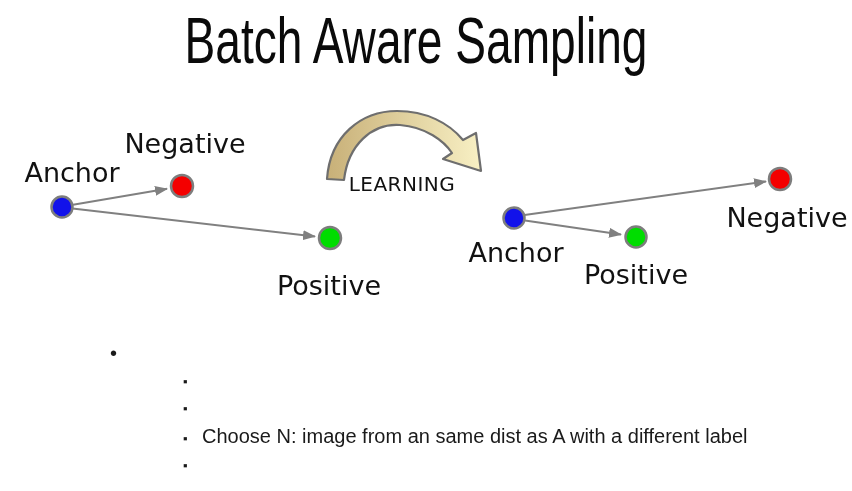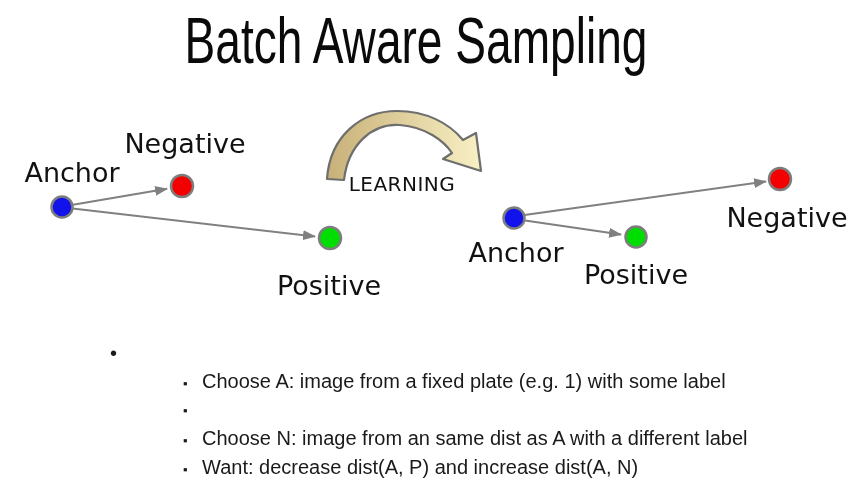--- a/index.html
+++ b/index.html
@@ -103,26 +103,24 @@
     <text class="node-label" x="787" y="132" text-anchor="middle">Negative</text>
   </g>
 </svg>
 
 <div class="bullets">
   <div class="b-row lvl1">
     <span class="glyph">•</span>
   </div>
   <div class="b-row lvl2">
     <span class="glyph">▪</span>
-    <span>Choose A: image from a fixed plate (e.g. 1) with some label</span>
   </div>
   <div class="b-row lvl2">
     <span class="glyph">▪</span>
   </div>
   <div class="b-row lvl2">
     <span class="glyph">▪</span>
     <span>Choose N: image from an same dist as A with a different label</span>
   </div>
   <div class="b-row lvl2">
     <span class="glyph">▪</span>
-    <span>Want: decrease dist(A, P) and increase dist(A, N)</span>
   </div>
 </div>
 
 </body></html>

